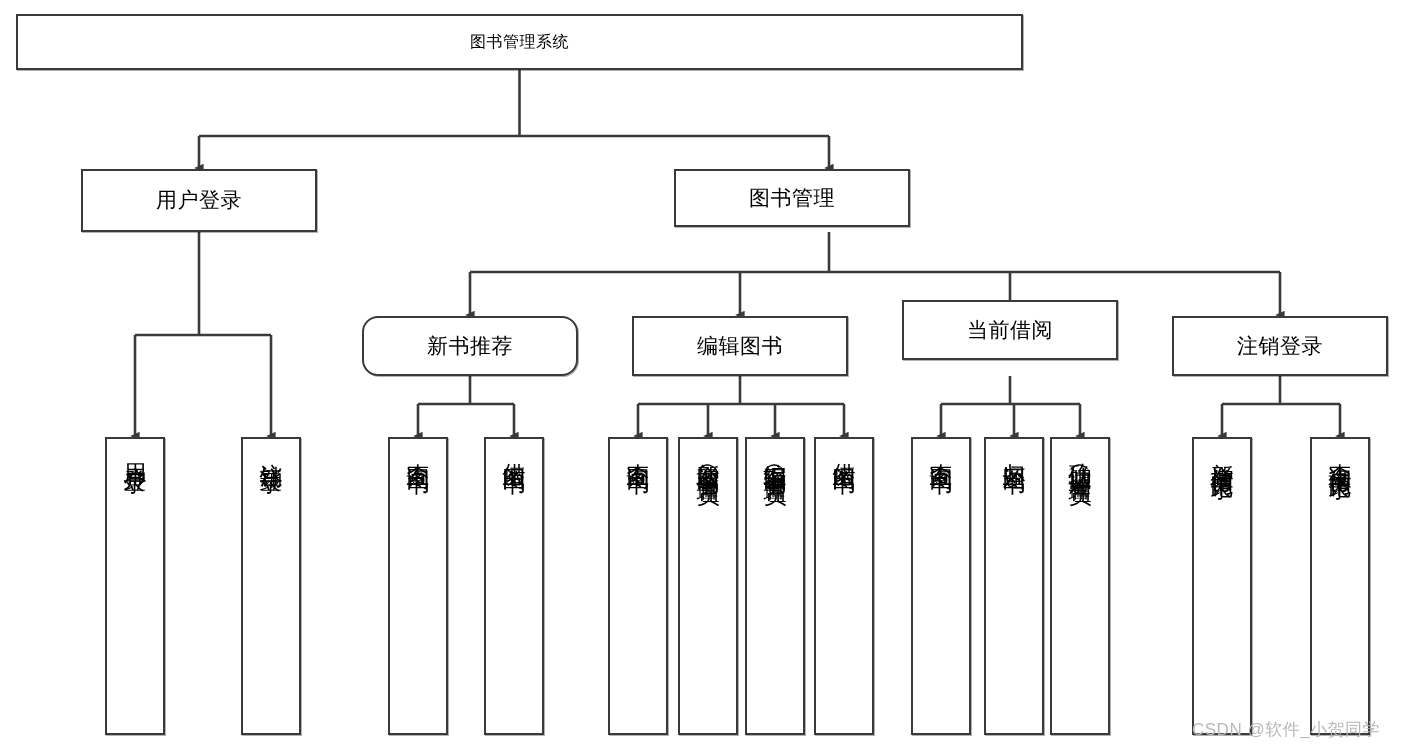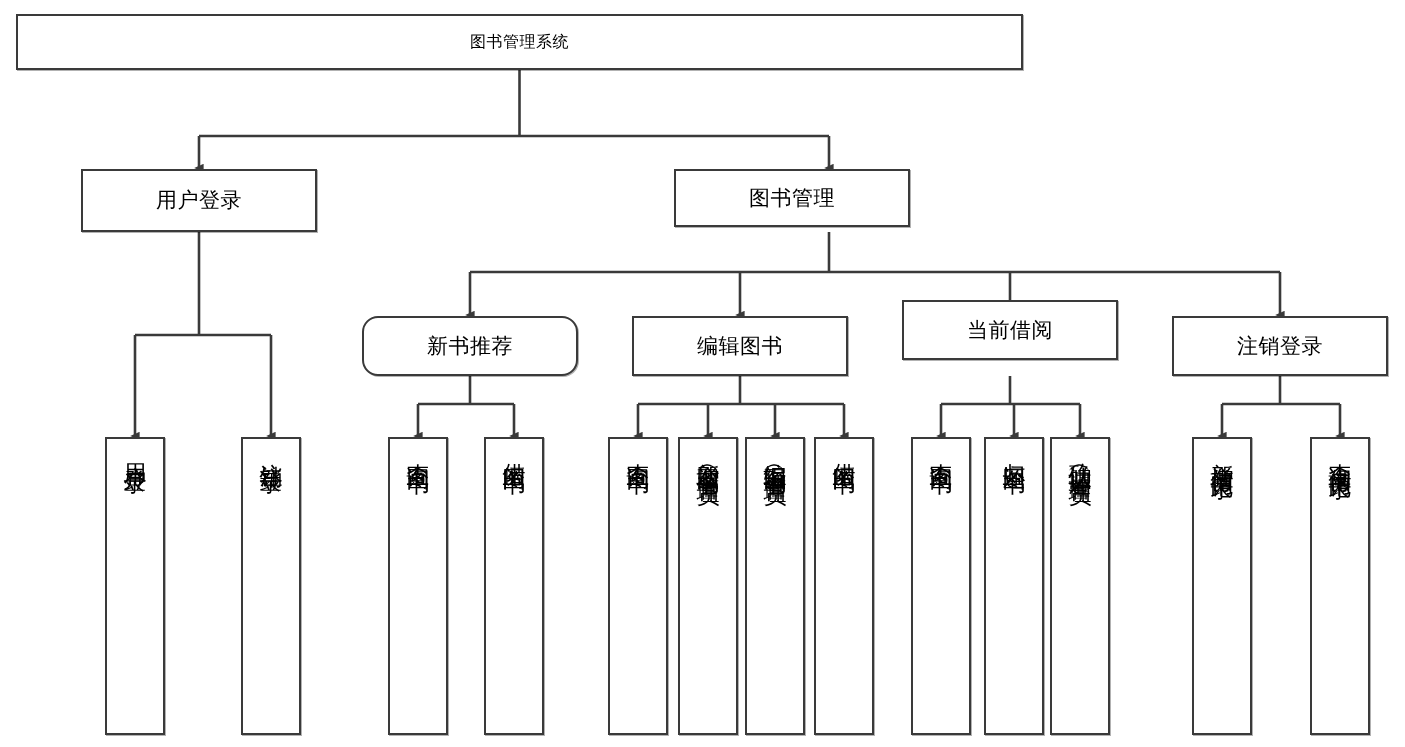--- a/index.html
+++ b/index.html
@@ -175,13 +175,14 @@
         <span class="label">确认归还（管理员）</span>
       </div>
       <div class="node vertical leaf" style="left: 1192px; top: 437px; width: 60px; height: 298px;">
         <span class="label">新增借阅记录</span>
       </div>
       <div class="node vertical leaf" style="left: 1310px; top: 437px; width: 60px; height: 298px;">
         <span class="label">查询借阅记录</span>
       </div>
     </div>
 
+  <div class="watermark" style="left:1192px; top:718px;">CSDN @软件_小贺同学</div>
 </div>
 
 </body></html>

